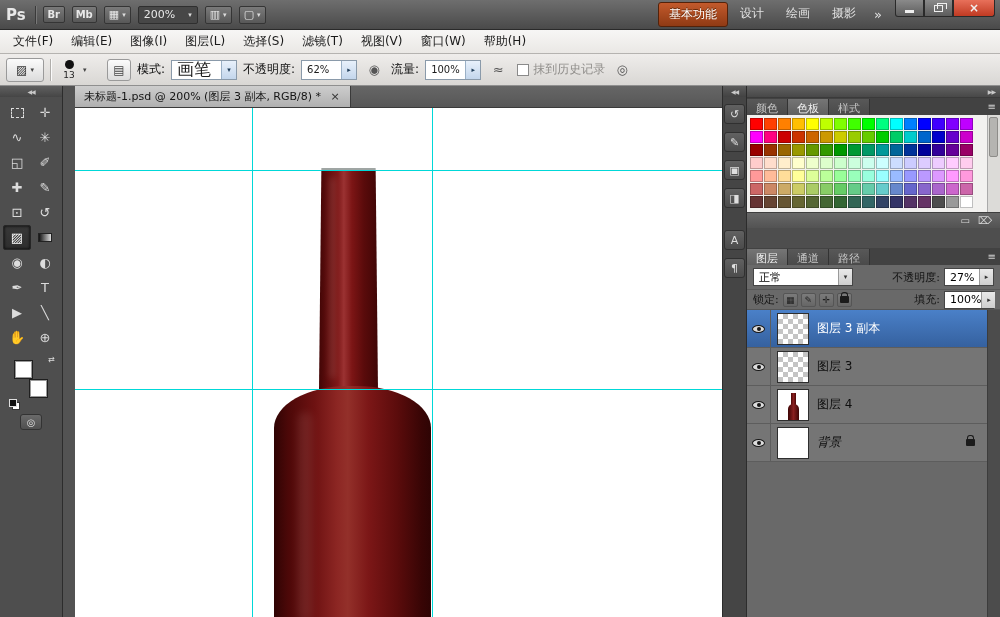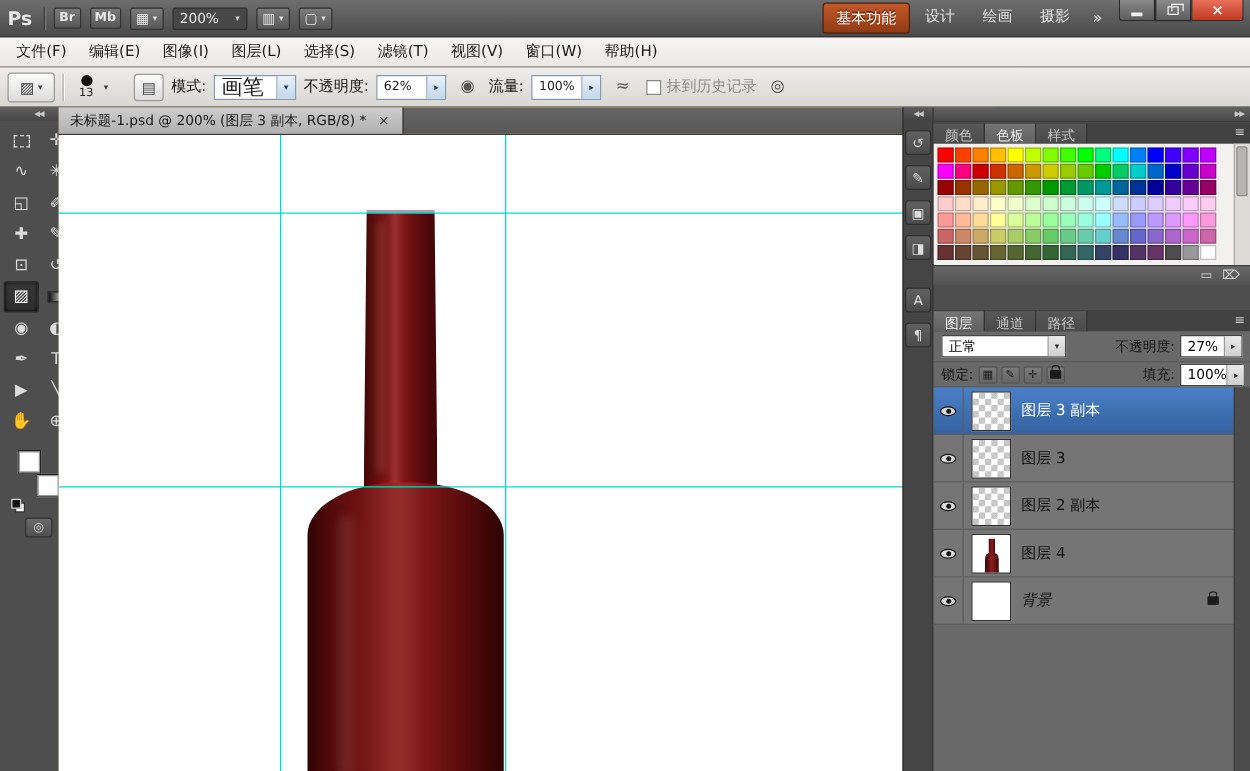--- a/index.html
+++ b/index.html
@@ -66,21 +66,21 @@
 .tool-icon.dashed-box{width:13px;height:10px;border:1px dashed #dcdcdc}
 .tool-icon.gradient-box{width:14px;height:9px;background:linear-gradient(90deg,#111,#ddd);border:1px solid #222}
 .color-wells{position:relative;width:34px;height:38px;margin:10px auto 0}
 .bg-well{position:absolute;right:0;bottom:0;width:19px;height:19px;background:#fff;border:1px solid #1f1f1f;box-shadow:inset 0 0 0 1px #9a9a9a}
 .fg-well{position:absolute;left:0;top:0;width:19px;height:19px;background:#fff;border:1px solid #1f1f1f;box-shadow:inset 0 0 0 1px #9a9a9a}
 .mini-default{position:absolute;left:-5px;bottom:-9px;width:8px;height:8px;background:#111;border:1px solid #ddd;box-shadow:3px 3px 0 -1px #fff,3px 3px 0 0 #333}
 .swap-ic{position:absolute;right:-7px;top:-5px;font-size:8px;color:#ddd}
 .qmask{width:22px;height:16px;margin:16px auto 0;background:linear-gradient(#6a6a6a,#505050);border:1px solid #333;border-radius:3px;color:#ddd;font-size:10px;display:flex;align-items:center;justify-content:center}
 
 
-.doc-area{position:absolute;left:47px;top:86px;width:748px;height:531px;background:#fde047}
+.doc-area{position:absolute;left:75px;top:86px;width:748px;height:531px;background:#404040}
 .tab-bar{position:absolute;left:0;top:0;right:0;height:22px;background:linear-gradient(#666,#575757);border-bottom:1px solid #3a3a3a;display:flex;align-items:flex-end}
 .doc-tab{height:21px;display:inline-flex;align-items:center;gap:8px;padding:0 9px;background:linear-gradient(#cdcdcd,#b0b0b0);border-right:1px solid #3a3a3a;color:#141414;font-size:11px;white-space:nowrap}
 .tab-close{font-size:11px;color:#333;width:12px;text-align:center}
 .canvas{position:absolute;left:0;top:22px;right:14px;bottom:0;background:#fff;overflow:hidden}
 .guide{position:absolute;background:#00d8d8}
 .guide.v{top:0;bottom:0;width:1px}
 .guide.h{left:0;right:0;height:1px}
 .bottle-neck{position:absolute;left:244px;top:60px;width:59px;height:222px;background:linear-gradient(90deg,#420606 0%,#5e0d0d 14%,#7e1818 32%,#9b3232 42%,#7c1515 56%,#5a0b0b 76%,#3f0606 100%);border-top:2px solid #9fa5a3;clip-path:polygon(4% 0,96% 0,100% 100%,0 100%)}
 .bottle-neck::after{content:"";position:absolute;left:10px;top:8px;width:7px;height:200px;background:rgba(255,220,210,.12);filter:blur(3px)}
 .bottle-body{position:absolute;left:199px;top:278px;width:157px;height:253px;background:linear-gradient(90deg,#2f0404 0%,#4c0808 9%,#6e1212 26%,#8c2623 40%,#93302a 47%,#7c1717 60%,#5c0c0c 78%,#380505 94%,#2e0404 100%);border-radius:74px 74px 0 0/42px 42px 0 0}
@@ -541,27 +541,20 @@
               <div class="eye-cell">
                 <span class="eye"></span>
               </div>
               <div class="thumb checker"></div>
               <span class="layer-name">图层 3</span>
             </div>
             <div class="layer-row">
               <div class="eye-cell">
                 <span class="eye"></span>
               </div>
-              <div class="thumb checker"></div>
-              <span class="layer-name">图层 2 副本</span>
-            </div>
-            <div class="layer-row">
-              <div class="eye-cell">
-                <span class="eye"></span>
-              </div>
               <div class="thumb bottle">
                 <span class="mini-neck"></span>
                 <span class="mini-body"></span>
               </div>
               <span class="layer-name">图层 4</span>
             </div>
             <div class="layer-row">
               <div class="eye-cell">
                 <span class="eye"></span>
               </div>

